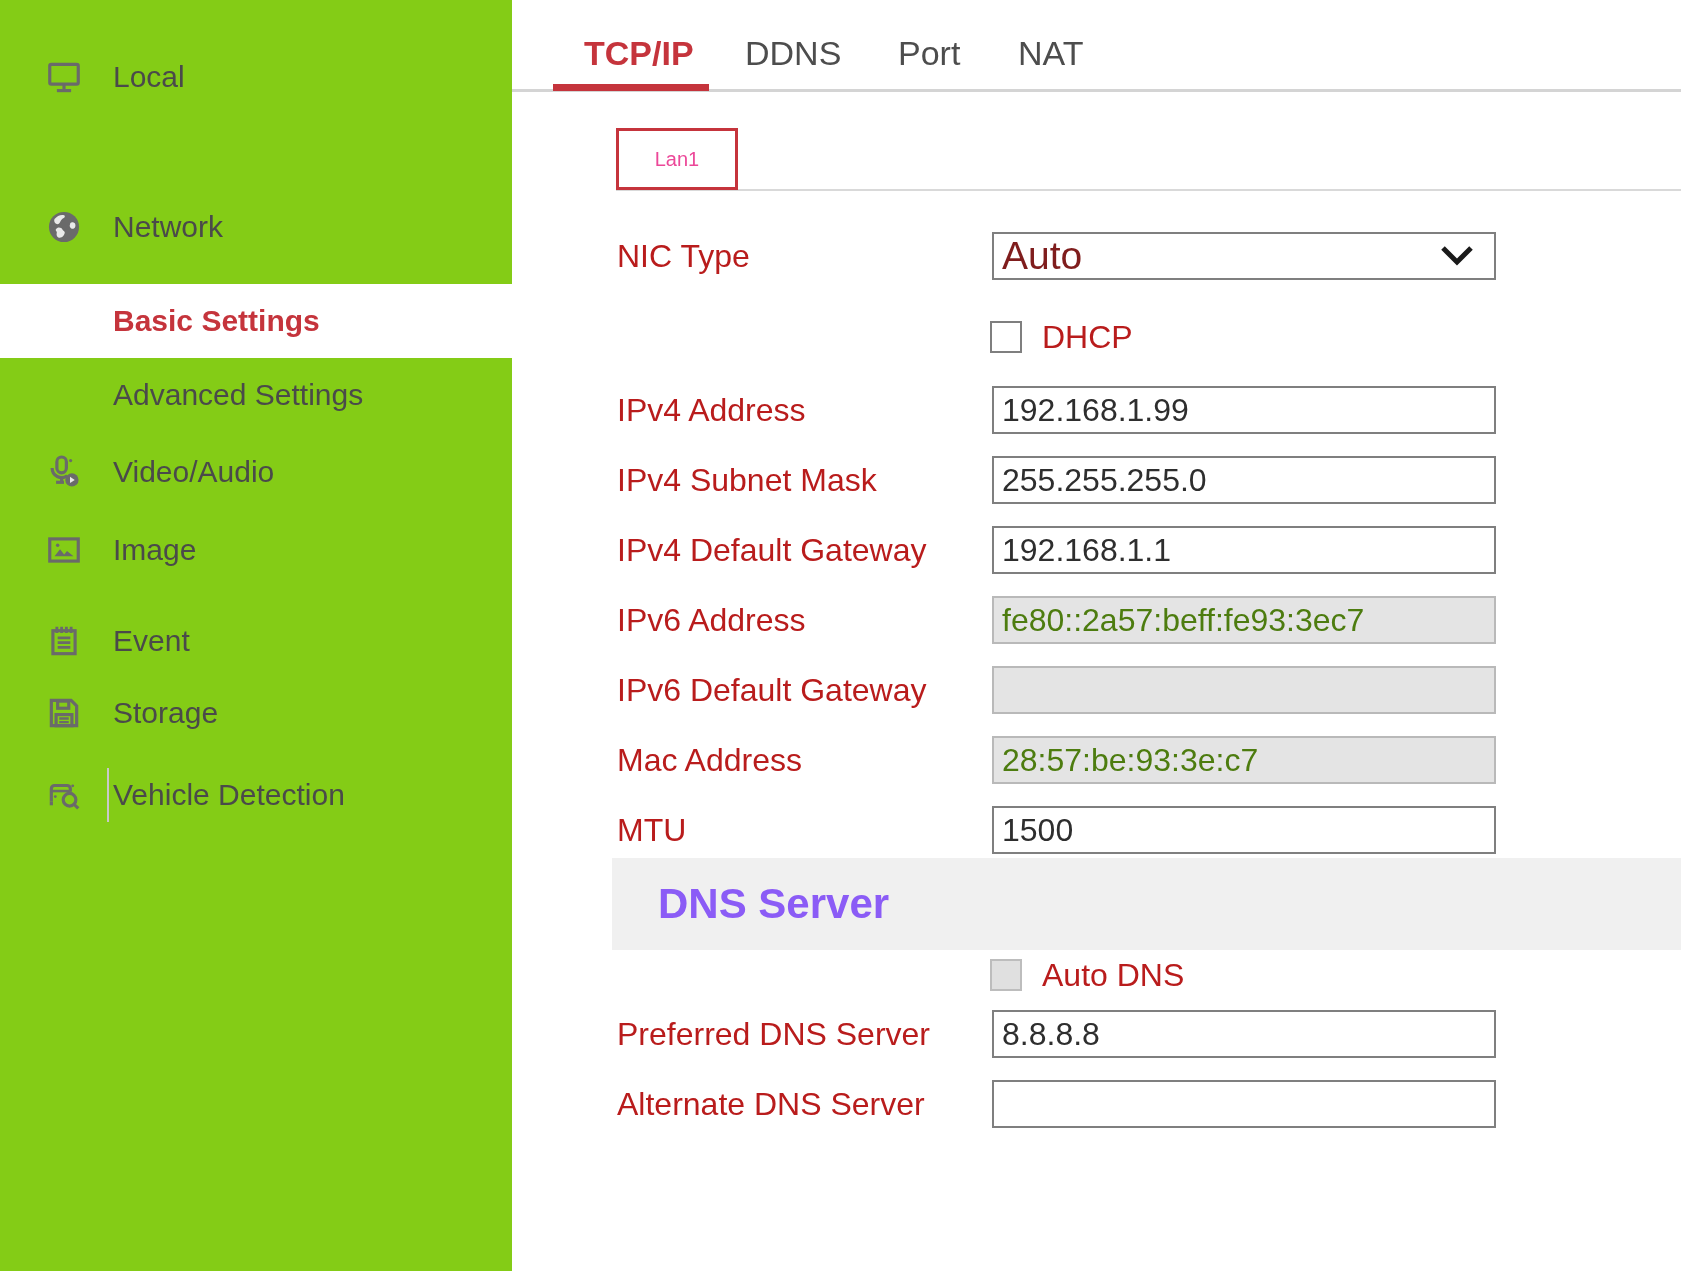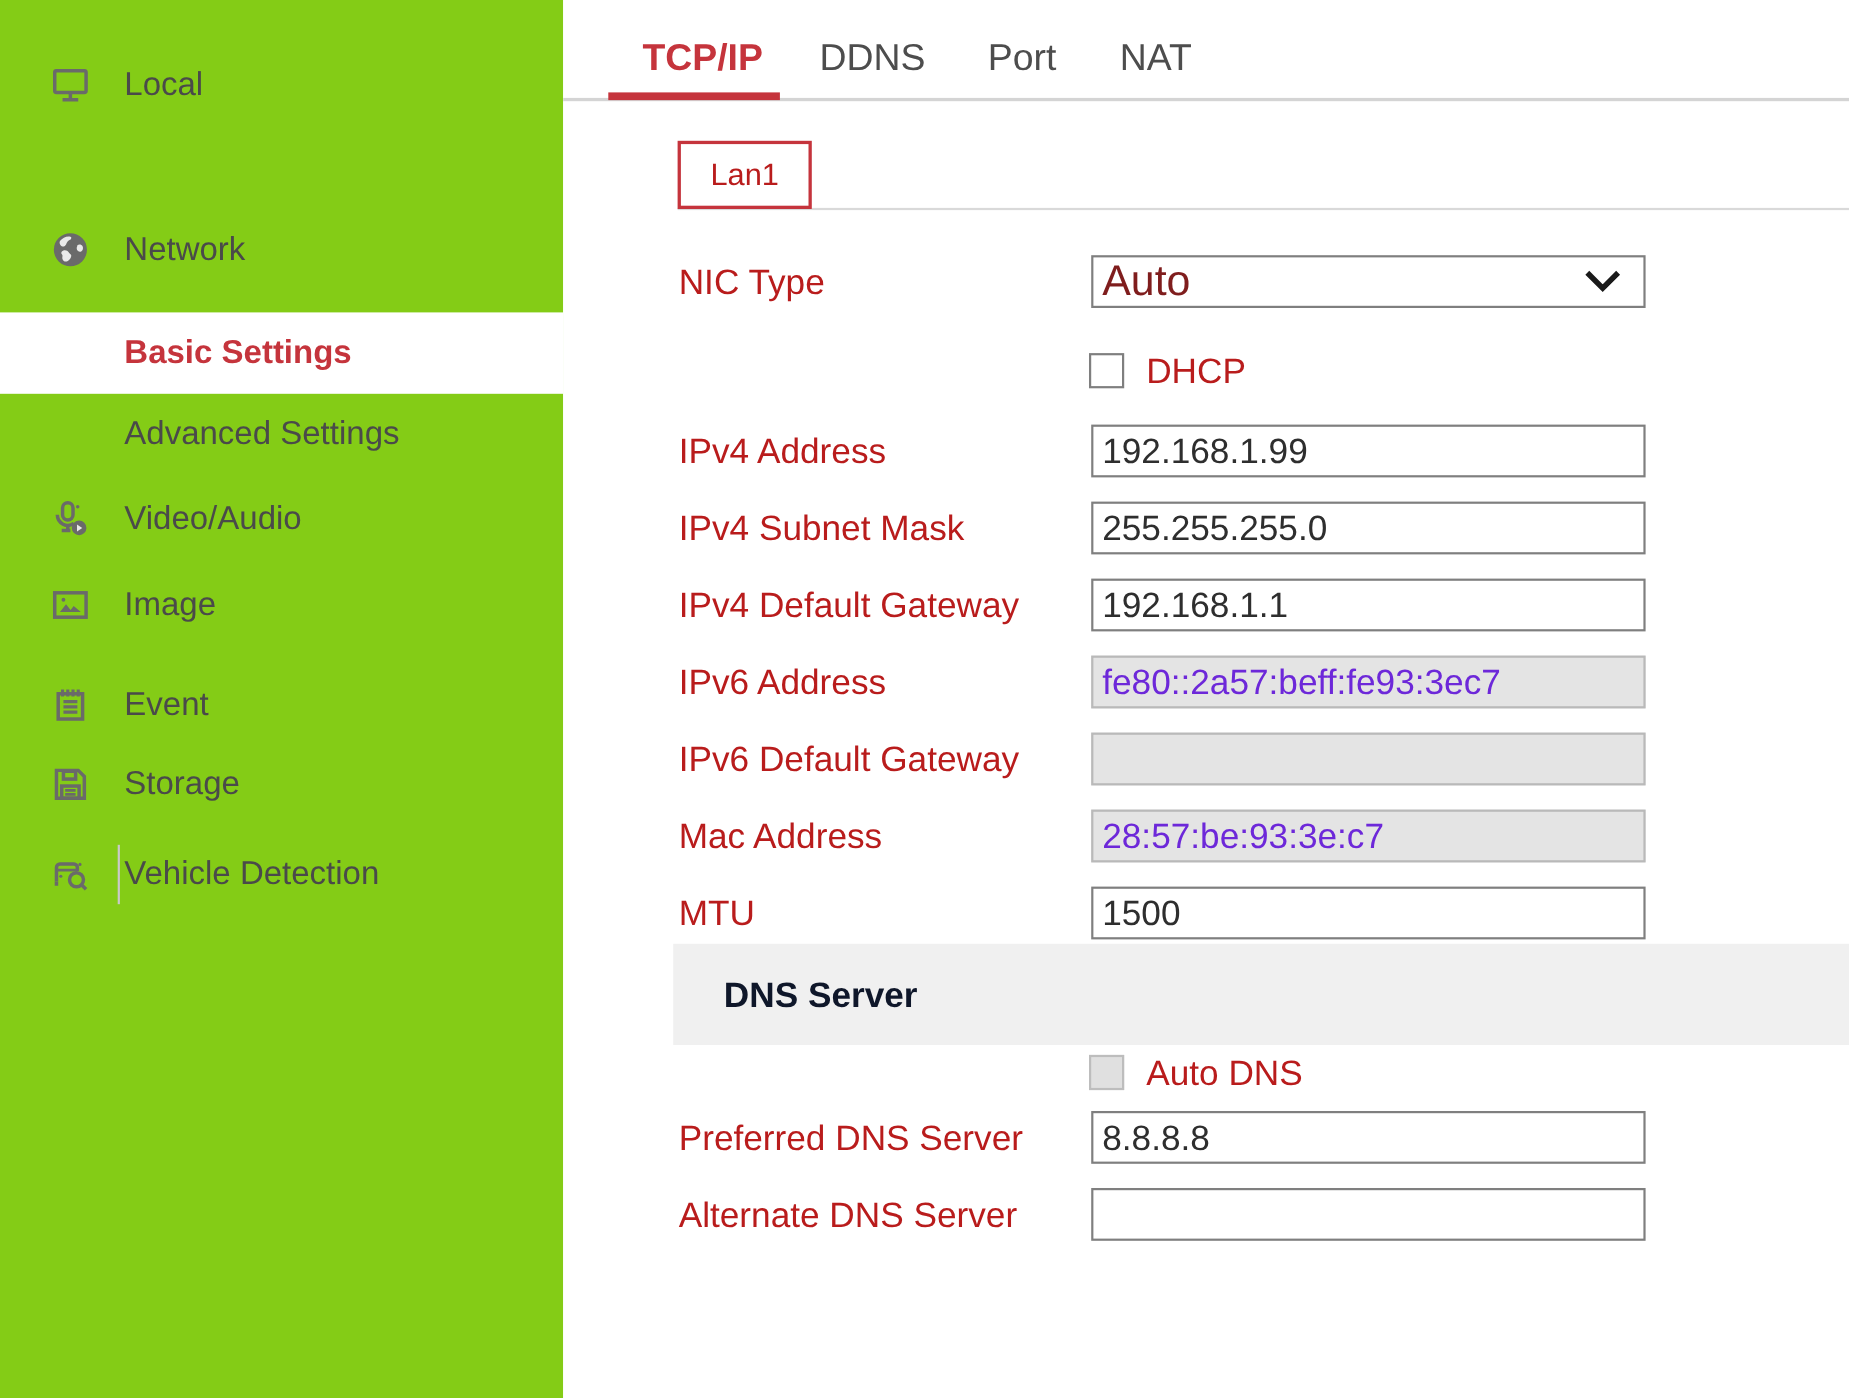--- a/index.html
+++ b/index.html
@@ -19,37 +19,37 @@
   .vdivider{width:2px;height:54px;background:#c9c9c9;margin-left:21px;}
   .side-item .lbl.after-div{margin-left:4px;}
   
   .content{position:absolute;left:512px;top:0;width:1169px;height:1271px;background:#ffffff;}
   .tabline{position:absolute;left:0;right:0;top:89px;height:3px;background:#d4d4d4;}
   .tab{position:absolute;top:34px;font-size:34px;color:#4d4d4d;cursor:pointer;white-space:nowrap;}
   .tab.active{color:#c5343c;font-weight:bold;}
   .tab-underline{position:absolute;left:41px;top:84px;width:156px;height:7px;background:#c5343c;}
   .lanline{position:absolute;left:104px;right:0;top:189px;height:2px;background:#d9d9d9;}
   .lanbox{position:absolute;left:104px;top:128px;width:122px;height:62px;border:3px solid #c5343c;background:#ffffff;box-sizing:border-box;display:flex;align-items:center;justify-content:center;cursor:pointer;}
-  .lanbox span{font-size:28px;color:#b91c1c;}
+  .lanbox span{font-size:20px;color:#ec4899;}
   .frow{position:absolute;left:0;right:0;height:48px;}
   .frow .flabel{position:absolute;left:105px;top:0;height:48px;line-height:48px;font-size:32px;color:#b91c1c;white-space:nowrap;}
   .fbox{position:absolute;left:480px;top:0;width:504px;height:48px;box-sizing:border-box;
         border:2px solid #7f7f7f;background:#ffffff;font-size:32px;color:#2e2e2e;
         padding:0 8px;font-family:"Liberation Sans","DejaVu Sans",sans-serif;}
   input.fbox{outline:none;}
-  .fbox.disabled{background:#e4e4e4;border-color:#b9b9b9;color:#6d28d9;}
+  .fbox.disabled{background:#e4e4e4;border-color:#b9b9b9;color:#4d7c0f;}
   .selectbox{display:flex;align-items:center;justify-content:space-between;cursor:pointer;}
   .selectbox .selval{font-size:39px;color:#7f1d1d;}
   .selectbox svg{margin-right:12px;}
   .cbrow{position:absolute;left:478px;display:flex;align-items:center;height:34px;}
   .checkbox{width:28px;height:28px;border:2px solid #7f7f7f;background:#ffffff;box-sizing:content-box;cursor:pointer;}
   .checkbox.disabled{border-color:#bdbdbd;background:#e0e0e0;cursor:default;}
   .cbrow .cblabel{margin-left:20px;font-size:32px;color:#b91c1c;white-space:nowrap;}
   .dnsband{position:absolute;left:100px;right:0;top:858px;height:92px;background:#f0f0f0;display:flex;align-items:center;}
-  .dnsband .dnstitle{margin-left:46px;font-size:32px;font-weight:bold;color:#0f172a;}
+  .dnsband .dnstitle{margin-left:46px;font-size:42px;font-weight:bold;color:#8b5cf6;}
 </style>
 </head>
 <body>
 
 <div class="screen">
 
   <div class="sidebar">
 
     <div class="side-item" style="top:40px">
       <span class="ico">

